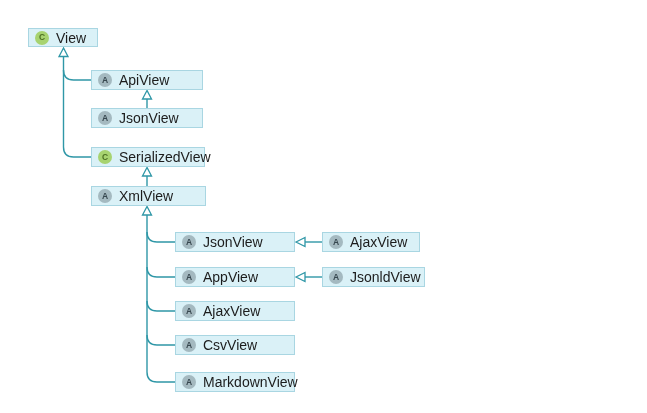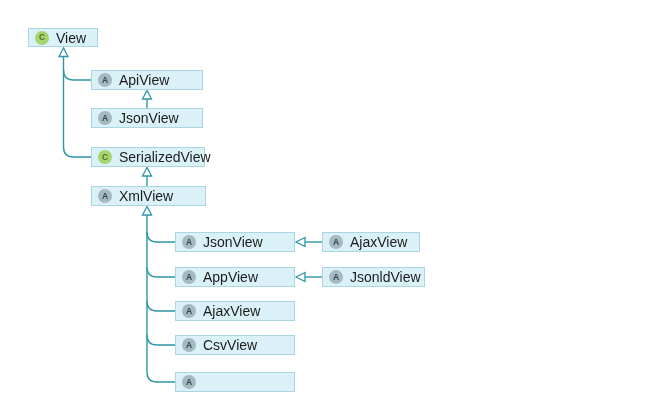--- a/index.html
+++ b/index.html
@@ -154,20 +154,21 @@
     <span class="label">AjaxView</span>
   </div>
 
   <div class="node" style="left:175px;top:335px;width:120px;height:20px;">
     <span class="icon abstract">A</span>
     <span class="label">CsvView</span>
   </div>
 
   <div class="node" style="left:175px;top:372px;width:120px;height:20px;">
     <span class="icon abstract">A</span>
+    <span class="label">MarkdownView</span>
   </div>
 
   <div class="node" style="left:322px;top:232px;width:98px;height:20px;">
     <span class="icon abstract">A</span>
     <span class="label">AjaxView</span>
   </div>
 
   <div class="node" style="left:322px;top:267px;width:103px;height:20px;">
     <span class="icon abstract">A</span>
     <span class="label">JsonldView</span>

